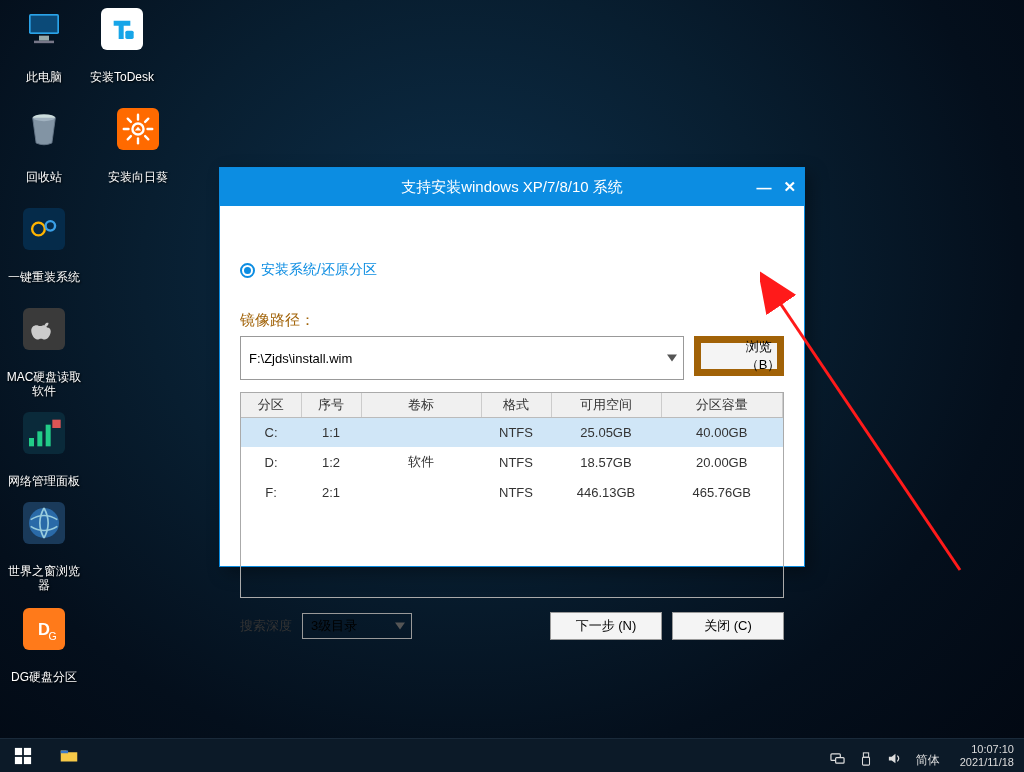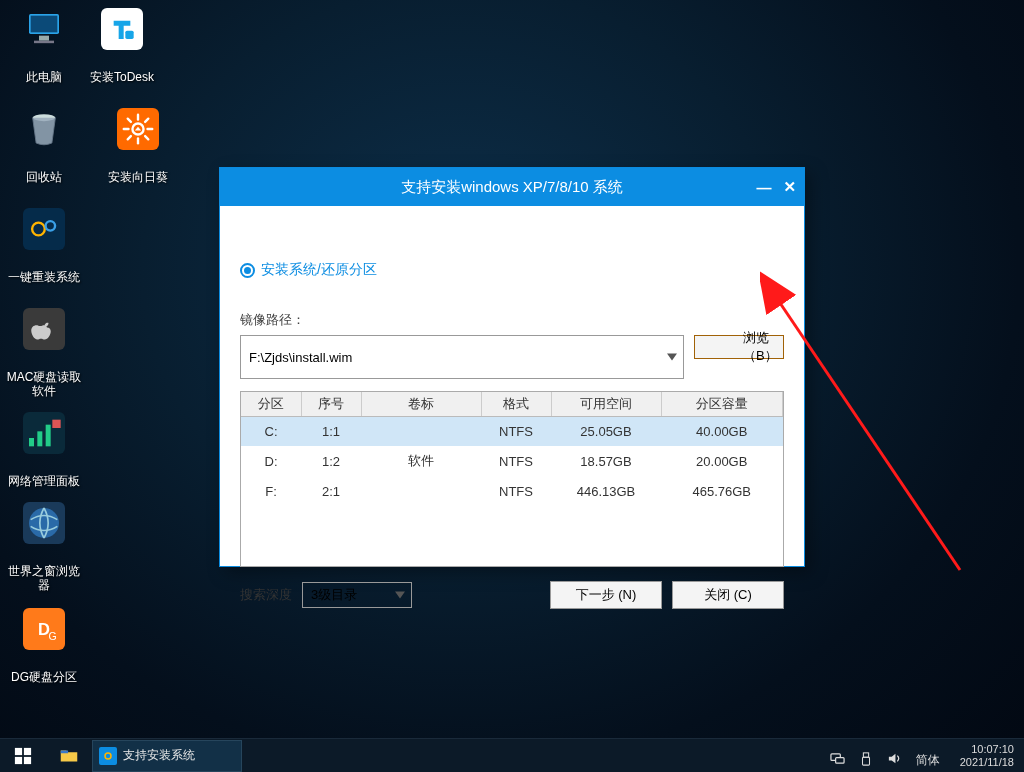--- a/index.html
+++ b/index.html
@@ -69,40 +69,40 @@
   .radio-item { display: flex; align-items: center; gap: 6px; cursor: pointer; font-size: 14px; }
   .radio-outer {
     width: 15px; height: 15px; border-radius: 50%;
     border: 2px solid #0c8de2; display: flex; align-items: center; justify-content: center;
   }
   .radio-inner { width: 7px; height: 7px; border-radius: 50%; background: #0c8de2; }
   .radio-item.inactive .radio-outer { border-color: #555; }
   .radio-item.active { color: #0c8de2; }
   .radio-item.inactive { color: #333; }
 
-  .path-label { font-size: 13px; color: #404040; margin-bottom: 6px; margin-top: 32px; }
+  .path-label { font-size: 15px; color: #a16207; margin-bottom: 6px; margin-top: 32px; }
   .path-row { display: flex; gap: 10px; margin-bottom: 12px; }
   .path-select {
     flex: 1; height: 44px; border: 1px solid #999;
     display: flex; align-items: center; padding: 0 8px;
     font-family: "SimSun", monospace; font-size: 13px;
     position: relative; cursor: pointer;
   }
   .path-select .caret {
     position: absolute; right: 6px; top: 50%; transform: translateY(-50%);
     width: 0; height: 0; border-left: 5px solid transparent; border-right: 5px solid transparent; border-top: 7px solid #555;
   }
   .browse-btn {
-    width: 90px; height: 24px; border: 1px solid #a16207;
+    width: 90px; height: 40px; border: 7px solid #a16207;
     background: #f4f4f4; display: flex; align-items: center; justify-content: center;
     font-size: 13px; cursor: pointer; padding-left: 48px;
   }
 
   .table-wrap {
-    border: 1px solid #aaa; height: 176px;
+    border: 1px solid #aaa; height: 206px;
   }
   table { width: 100%; border-collapse: collapse; font-size: 13px; }
   thead th {
     background: #f0f0f0; border-bottom: 1px solid #bbb; border-right: 1px solid #ccc;
     height: 24px; font-weight: normal; color: #333;
   }
   tbody td { height: 30px; text-align: center; color: #333; }
   tbody tr.selected td { background: #d0e6f7; }
   .col-part { width: 60px; }
   .col-seq  { width: 60px; }
@@ -392,28 +392,20 @@
       <rect x="1" y="11" width="8" height="8" fill="#fff"></rect>
         <rect x="11" y="11" width="8" height="8" fill="#fff"></rect>
     </svg>
   </div>
   <div class="tb-icon">
     <svg viewBox="0 0 24 24" width="22" height="22">
         <path d="M3 6h6l2 2h10v10H3z" fill="#f7c948"></path>
         <rect x="3" y="6" width="8" height="3" fill="#3a78c8"></rect>
       </svg>
   </div>
-  <div class="task-item">
-    <span class="mini-ico">
-      <svg viewBox="0 0 16 16" width="12" height="12">
-          <circle cx="8" cy="8" r="4" fill="none" stroke="#ffb400" stroke-width="2"></circle>
-        </svg>
-    </span>
-    <span>支持安装系统</span>
-  </div>
 
   <div class="tray">
     <span class="tray-icon">
       <svg viewBox="0 0 16 16" width="15" height="15">
           <rect x="1" y="3" width="10" height="7" rx="1" fill="none" stroke="#ddd" stroke-width="1.3"></rect>
           <rect x="6" y="7" width="9" height="6" rx="1" fill="#0c1a28" stroke="#ddd" stroke-width="1.3"></rect>
         </svg>
     </span>
     <span class="tray-icon">
       <svg viewBox="0 0 16 16" width="14" height="14">

